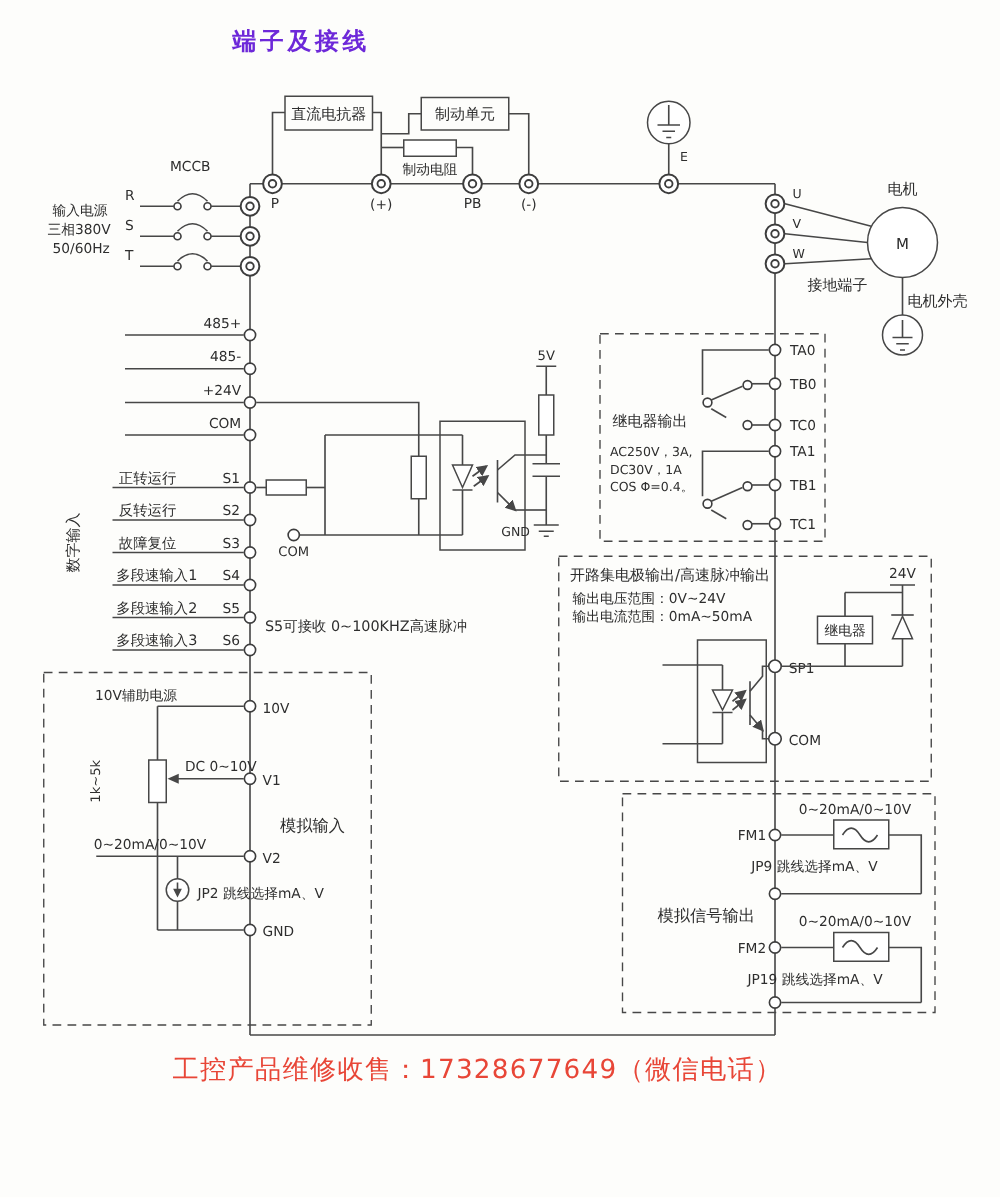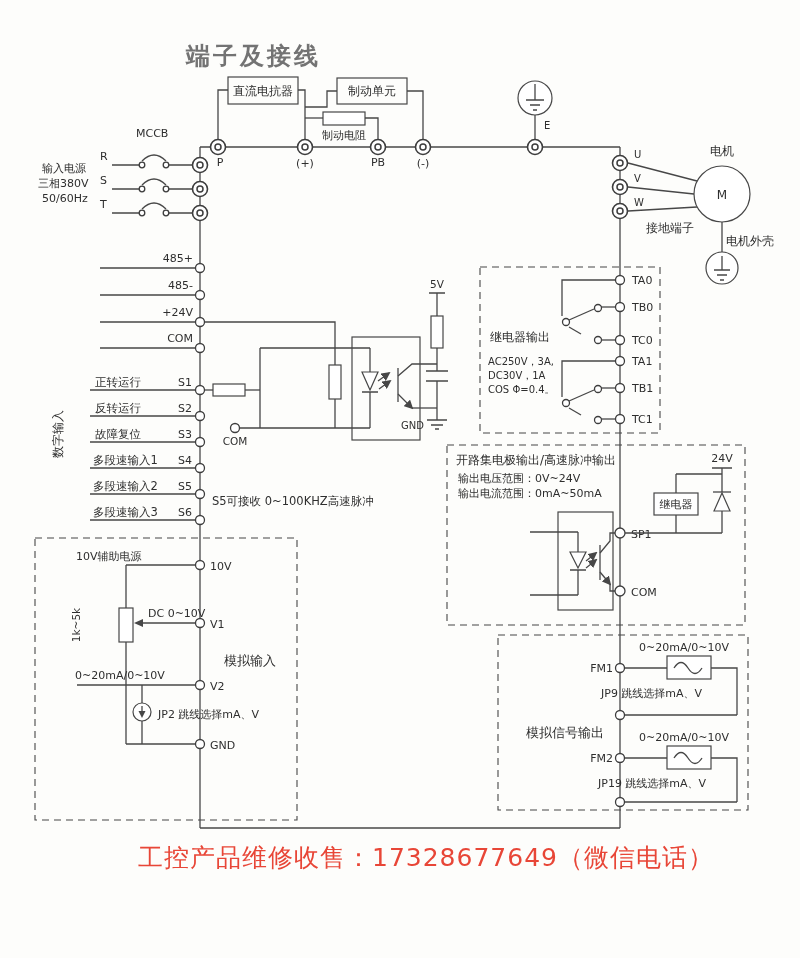--- a/index.html
+++ b/index.html
@@ -1,21 +1,21 @@
 <!DOCTYPE html>
 <html><head>
 <meta charset="utf-8">
 <style>
   html,body{margin:0;padding:0;background:#ffffff;}
   .canvas{position:relative;width:800px;height:958px;background:#fdfdfb;overflow:hidden;
           font-family:"DejaVu Sans",sans-serif;}
-  .hdr-title{position:absolute;left:186px;top:40px;font-size:24px;font-weight:bold;
-             color:#737373;letter-spacing:3px;}
+  .hdr-title{position:absolute;left:186px;top:20px;font-size:19px;font-weight:bold;
+             color:#6d28d9;letter-spacing:3px;}
   .hdr-url{position:absolute;left:398px;top:8px;font-size:30px;color:#e8281e;}
-  .ftr{position:absolute;left:138px;top:841px;font-size:25px;color:#e84637;letter-spacing:1px;}
+  .ftr{position:absolute;left:138px;top:841px;font-size:21px;color:#e84637;letter-spacing:1px;}
   svg{position:absolute;left:0;top:0;}
   .wire{stroke:#474747;stroke-width:1.3;fill:none;}
   .boxline{stroke:#474747;stroke-width:1.2;fill:none;}
   .dashedbox{stroke:#474747;stroke-width:1.1;fill:none;stroke-dasharray:7 5;}
   .fillw{fill:#ffffff;}
   .term-o{fill:#ffffff;stroke:#3d3d3d;stroke-width:1.6;}
   .term-i{fill:#ffffff;stroke:#3d3d3d;stroke-width:1.5;}
   .dot{fill:#ffffff;stroke:#3d3d3d;stroke-width:1.3;}
   .tx{fill:#2e2e2e;font-family:"DejaVu Sans",sans-serif;}
   .s10{font-size:10px;} .s105{font-size:10.5px;} .s11{font-size:11px;}

